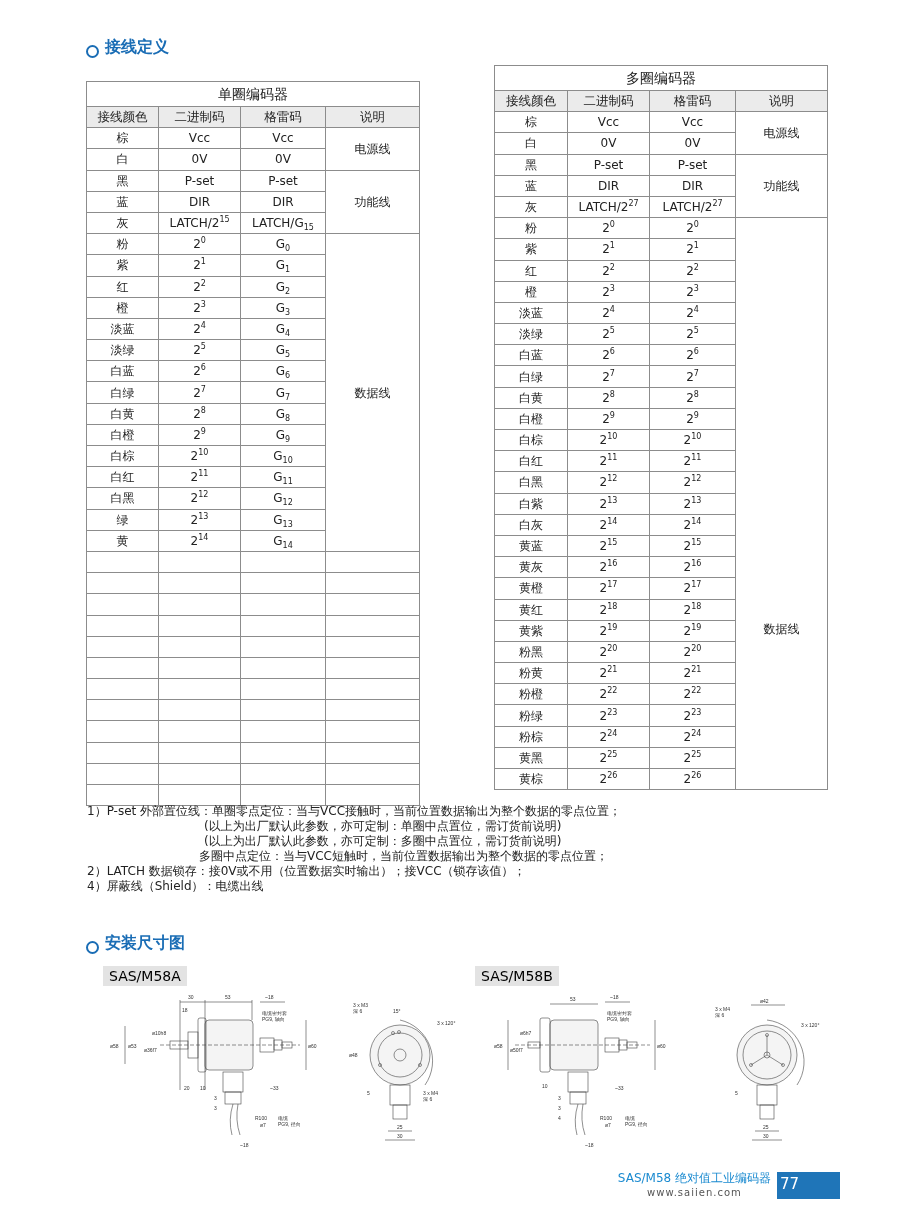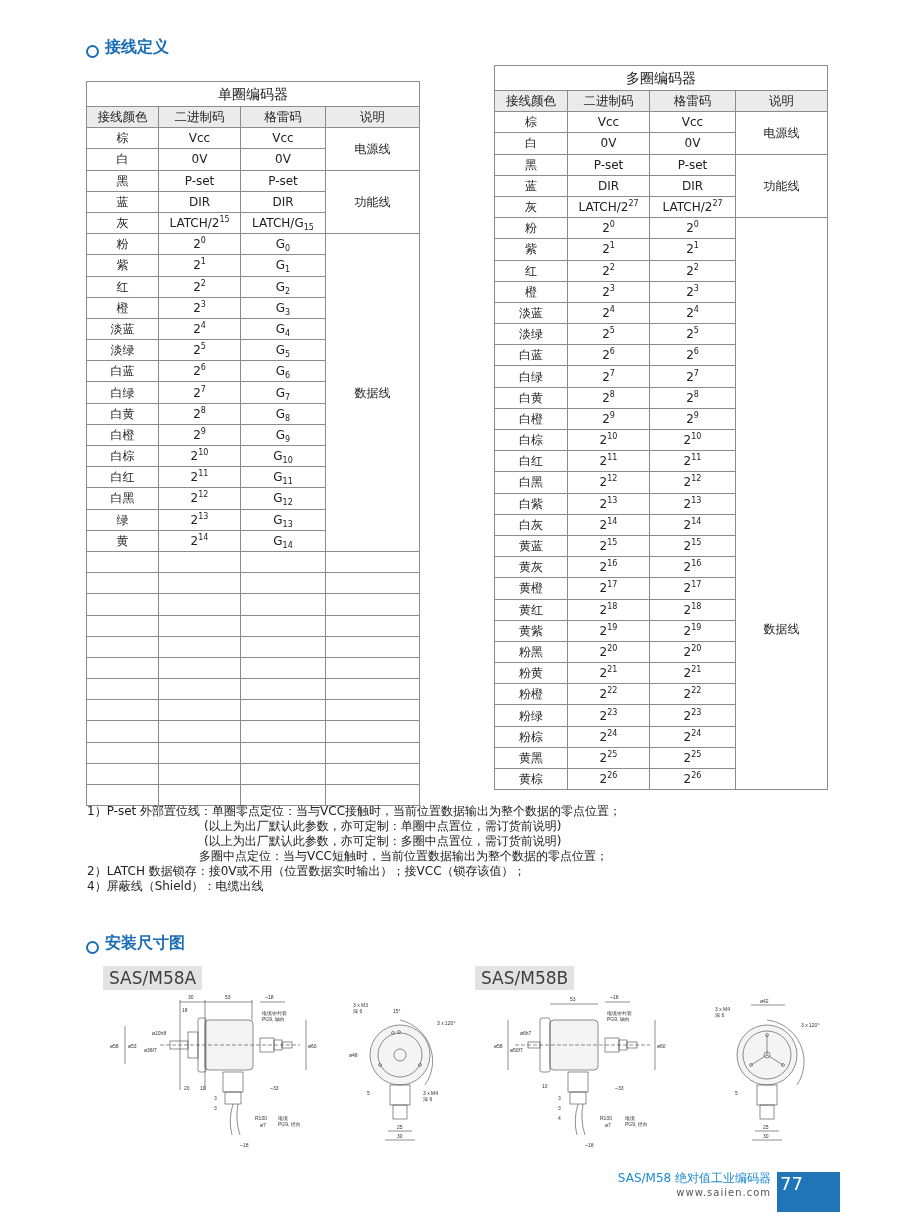--- a/index.html
+++ b/index.html
@@ -13,28 +13,28 @@
   table.wt td, table.wt th { border: 1px solid #8c8c8c; text-align: center; padding: 0;
          height: 20.2px; line-height: 20px; white-space: nowrap; font-weight: normal; }
   table.wt th.title { height: 24px; font-size: 14px; background: #fff; }
   table.wt tr.hdr th { background: #ebebeb; font-size: 12.5px; }
   table.wt td.note { vertical-align: middle; }
   sup, sub { font-size: 8px; line-height: 0; }
   .notes { position: absolute; left: 87px; top: 804px; font-size: 12px; line-height: 15px; color: #222; }
   .notes .l { white-space: nowrap; }
   .notes .ind1 { padding-left: 117px; }
   .notes .ind2 { padding-left: 112px; }
-  .model-label { position: absolute; background: #e3e3e3; font-size: 17px; padding: 2px 6px; color: #404040; text-align: right; }
+  .model-label { position: absolute; background: #e3e3e3; font-size: 14px; padding: 2px 6px; color: #000000; text-align: right; }
   .drawing { position: absolute; }
   .drawing text { font-family: "Liberation Sans", sans-serif; font-size: 5px; fill: #333; }
   .footer { position: absolute; right: 60px; top: 1170px; display: flex; align-items: flex-start; gap: 6px; }
-  .footer .txt { text-align: right; }
+  .footer .txt { text-align: center; }
   .footer .t1 { color: #1a8ad0; font-size: 12px; }
   .footer .t2 { color: #555; font-size: 10px; letter-spacing: 1px; }
-  .footer .pg { background: #1f75b8; color: #fff; font-size: 18px; width: 60px; height: 40px; line-height: 24px; padding-left: 3px; margin-top: 2px; }
+  .footer .pg { background: #1f75b8; color: #fff; font-size: 15px; width: 60px; height: 27px; line-height: 24px; padding-left: 3px; margin-top: 2px; }
 </style>
 </head>
 <body>
 
 <div class="section-title" style="left:86px; top:37px;">
   <span class="ring"></span>
   <span>接线定义</span>
 </div>
 
 <table class="wt" id="tbl-single" style="left:86px; top:81px; width:333px;">

